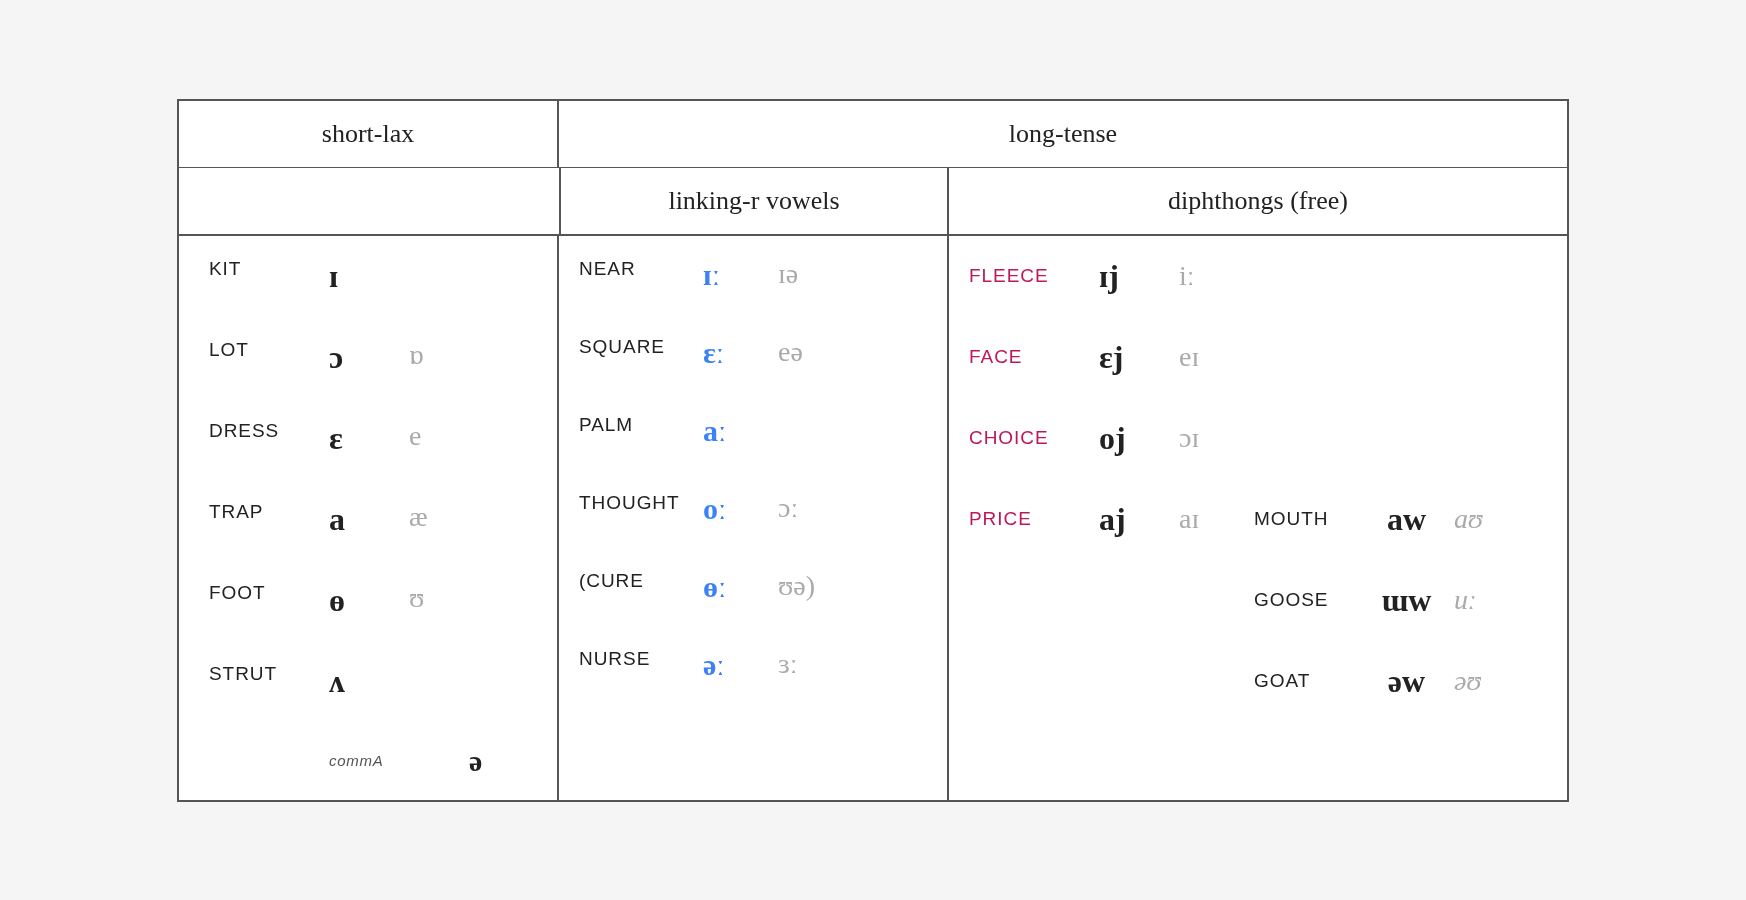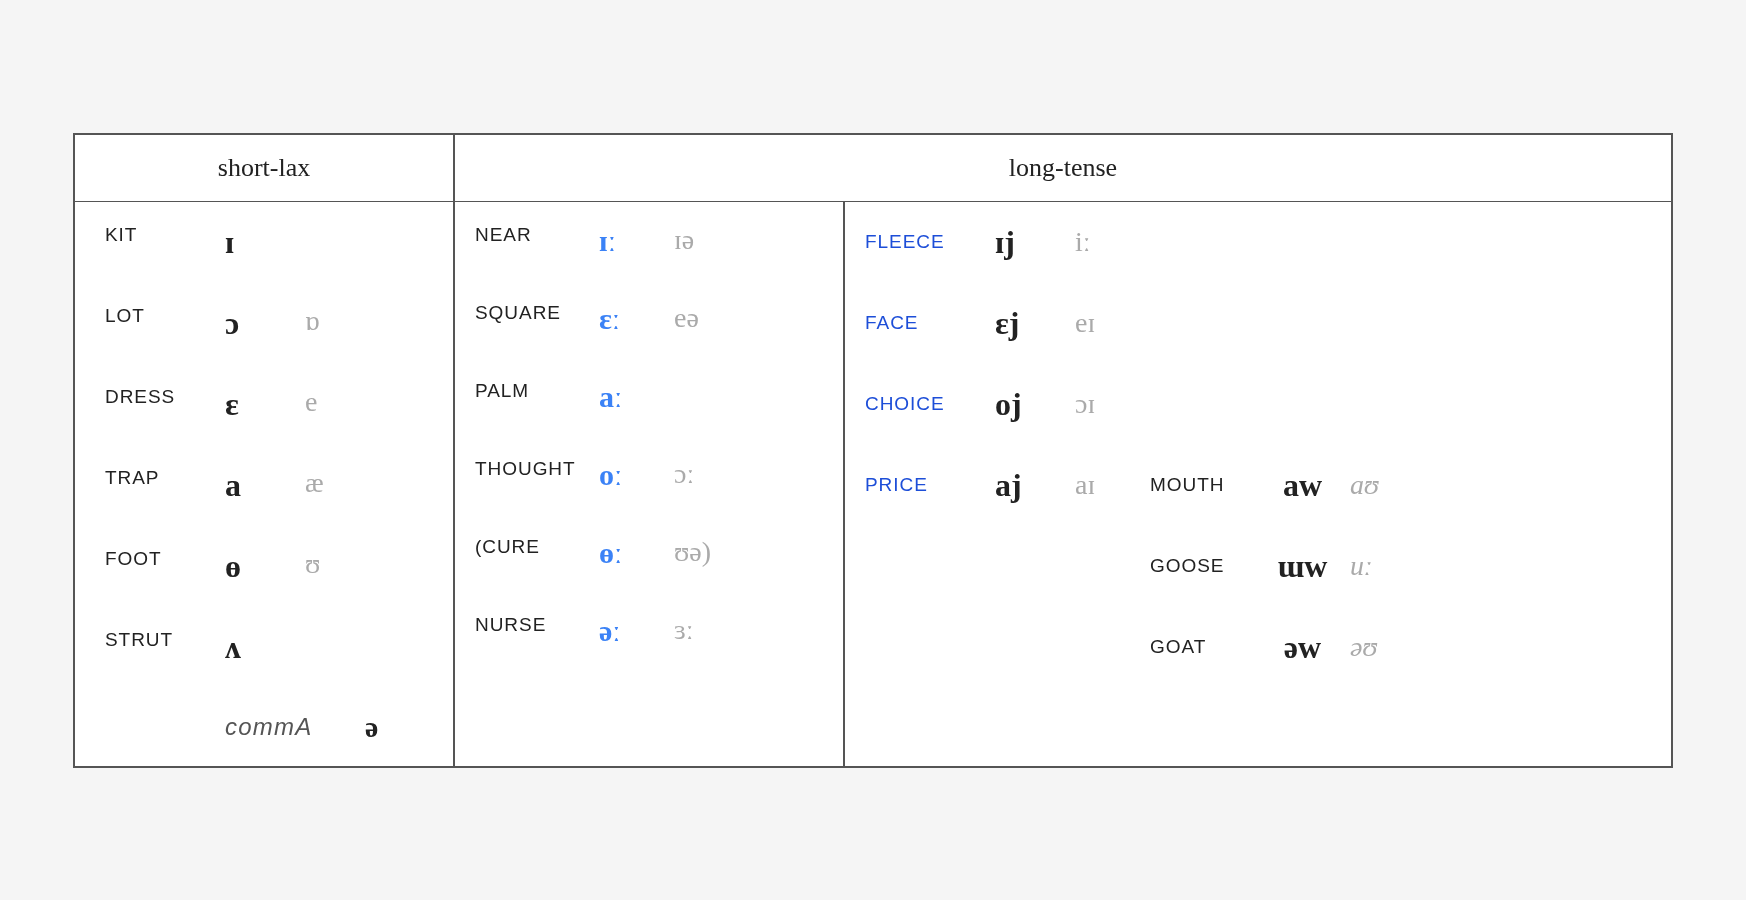--- a/index.html
+++ b/index.html
@@ -13,21 +13,21 @@
       display: flex;
       justify-content: center;
       align-items: center;
       min-height: 100vh;
       font-family: Georgia, 'Times New Roman', serif;
     }
 
     .table-container {
       background: #fff;
       border: 2px solid #555;
-      width: 1600px;
+      width: 1392px;
     }
 
     
     .header-row-1 {
       display: grid;
       grid-template-columns: 380px 1fr;
       border-bottom: 1px solid #555;
     }
 
     .header-row-2 {
@@ -130,21 +130,21 @@
 
     .diphthong-row {
       display: flex;
       align-items: center;
       padding: 22px 0;
     }
 
     .diph-word {
       font-size: 19px;
       letter-spacing: 0.05em;
-      color: #1d4ed8;
+      color: #be185d;
       min-width: 120px;
       font-family: Arial, sans-serif;
       text-transform: uppercase;
     }
 
     .diph-primary {
       font-size: 32px;
       color: #222;
       font-weight: bold;
       min-width: 65px;
@@ -186,21 +186,21 @@
 
     
     .comma-row {
       display: flex;
       align-items: center;
       padding: 22px 0;
       padding-left: 120px;
     }
 
     .comma-word {
-      font-size: 24px;
+      font-size: 15px;
       letter-spacing: 0.05em;
       color: #555;
       font-family: Arial, sans-serif;
       font-style: italic;
       min-width: 130px;
     }
 
     .comma-ipa {
       font-size: 30px;
       color: #222;
@@ -211,20 +211,25 @@
 </head>
 <body>
 
 <div class="table-container">
 
   <div class="header-row-1">
     <div class="header-cell short-lax">short-lax</div>
     <div class="header-cell long-tense">long-tense</div>
   </div>
 
+  <div class="header-row-2">
+    <div class="header-cell"></div>
+    <div class="header-cell linking-r">linking-r vowels</div>
+    <div class="header-cell diphthongs">diphthongs (free)</div>
+  </div>
 
   <div class="body-section">
 
     <div class="short-lax-col">
       <div class="row-item">
         <span class="word-label">KIT</span>
         <span class="ipa-primary">ɪ</span>
         <span class="ipa-secondary"></span>
       </div>
       <div class="row-item">

